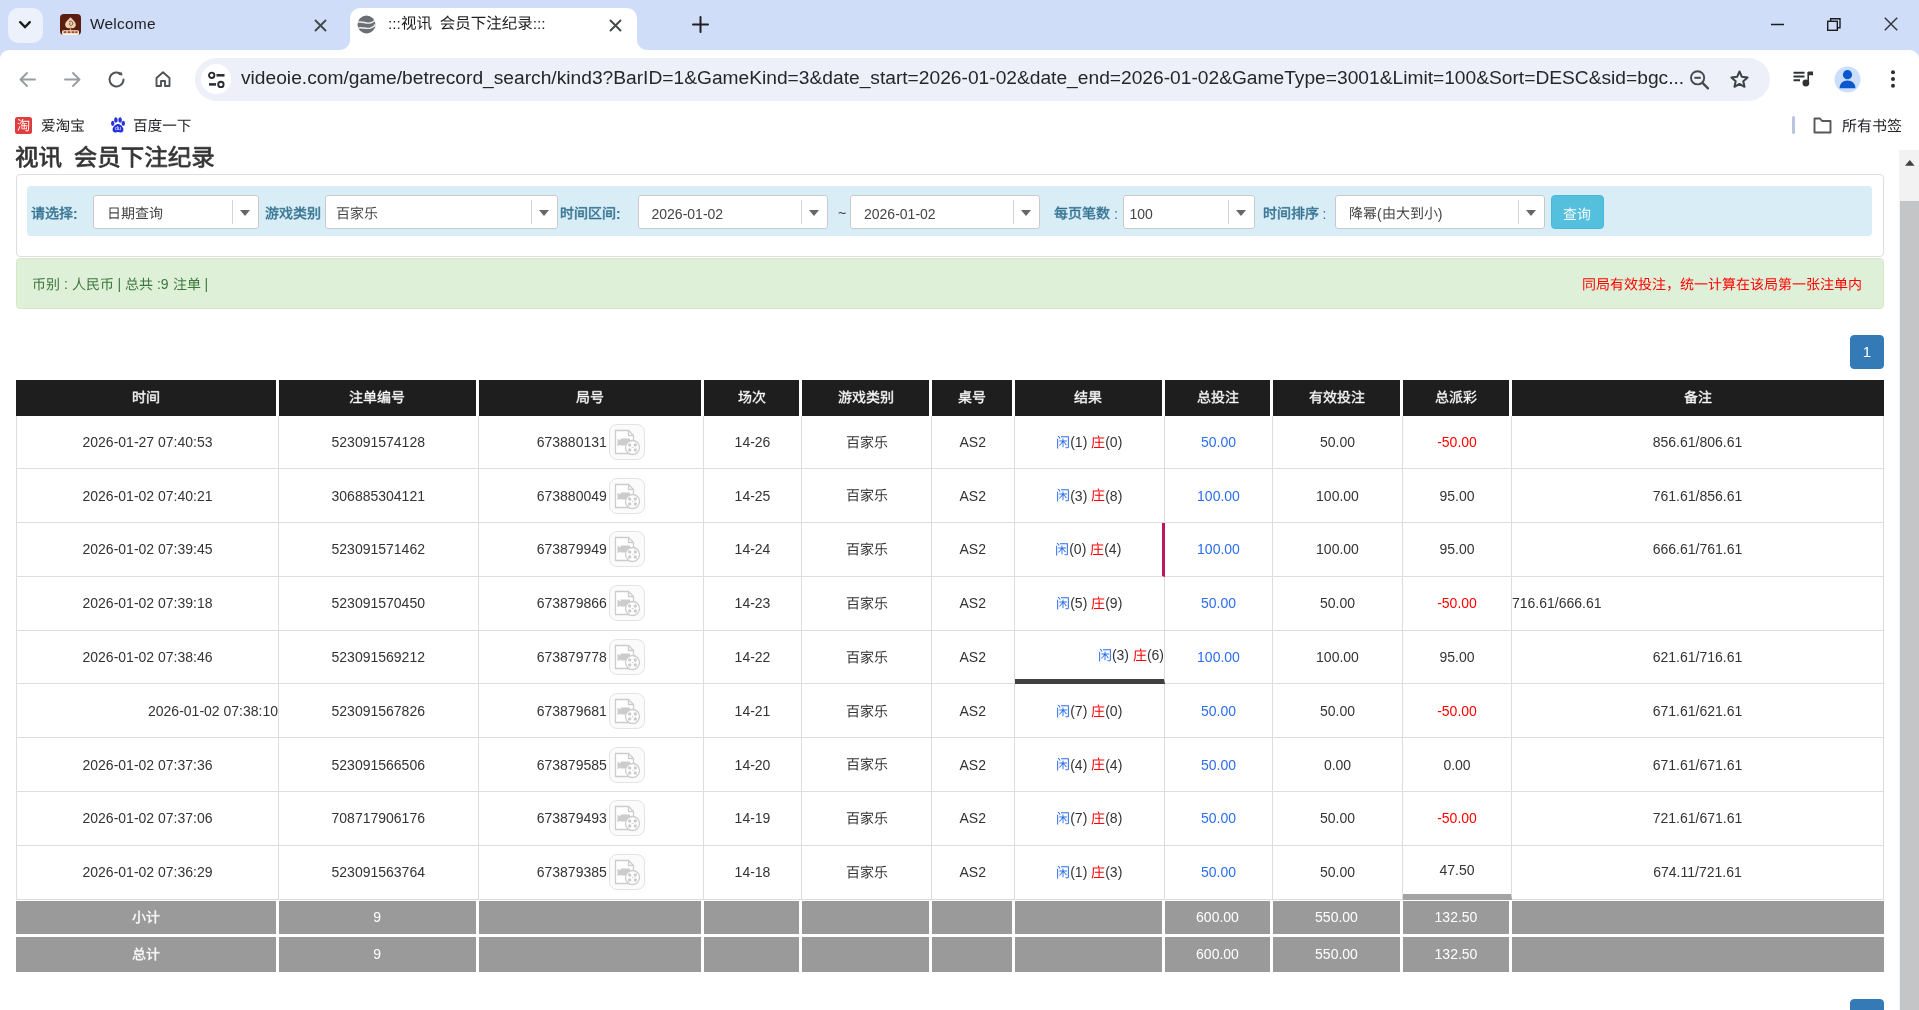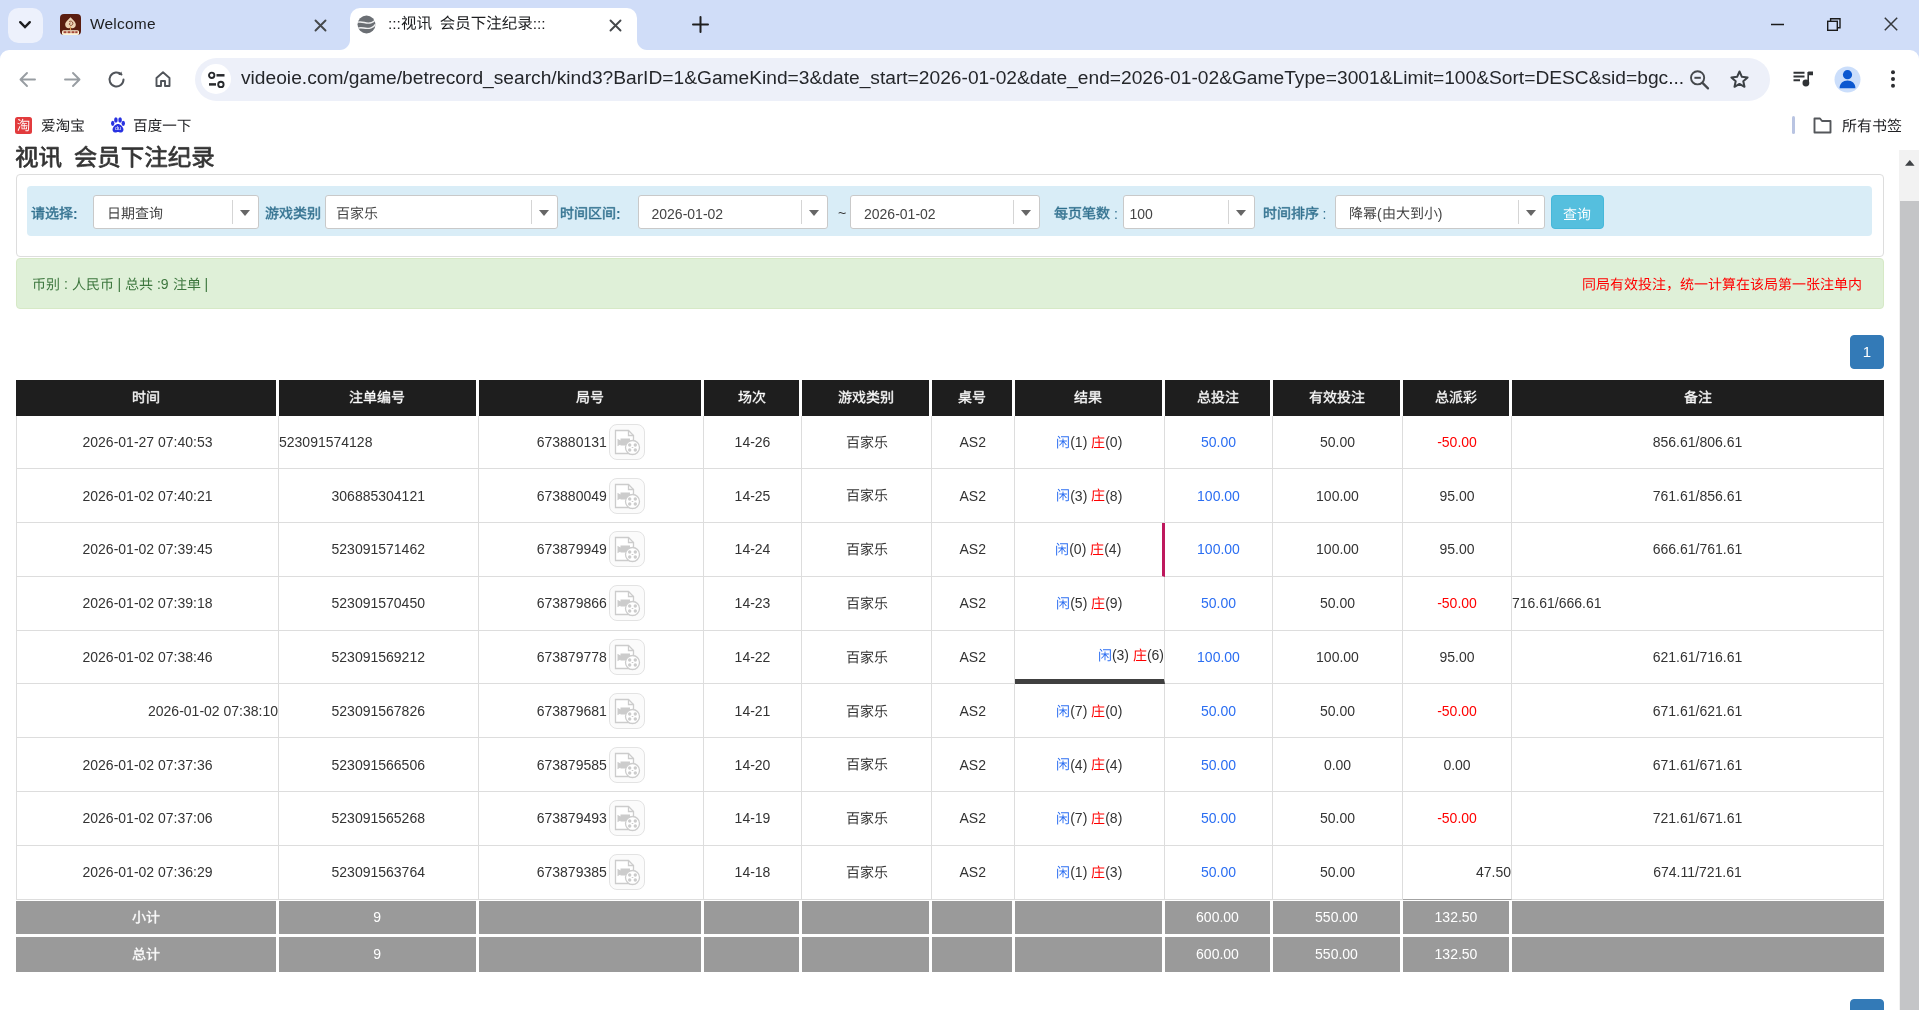--- a/index.html
+++ b/index.html
@@ -440,21 +440,21 @@
               <use href="#g6D3E" x="1000"></use>
               <use href="#g5F69" x="2000"></use>
             </svg></th>
           <th style="height:36px;background:#1e1e1e;color:#fff;font-weight:bold;text-align:center;vertical-align:middle"><svg class="ck b" width="28" height="14" viewBox="0 0 2000 1000">
               <use href="#g5907" x="0"></use>
               <use href="#g6CE8" x="1000"></use>
             </svg></th>
         </tr>
         <tr>
           <td style="height:53.8px;border-left:1px solid #ddd;border-right:1px solid #ddd;border-bottom:1px solid #ddd;text-align:center;vertical-align:middle">2026-01-27 07:40:53</td>
-          <td style="height:53.8px;border-right:1px solid #ddd;border-bottom:1px solid #ddd;vertical-align:middle">523091574128</td>
+          <td style="height:53.8px;border-right:1px solid #ddd;border-bottom:1px solid #ddd;text-align:center;vertical-align:middle">523091574128</td>
           <td style="height:53.8px;border-right:1px solid #ddd;border-bottom:1px solid #ddd;text-align:center;vertical-align:middle"><span style="vertical-align:middle">673880131</span><svg style="vertical-align:middle;margin-left:2px" width="36" height="36" viewBox="0 0 36 36">
               <rect x="0.5" y="0.5" width="35" height="35" rx="7.5" fill="#fbfbfb" stroke="#e3e3e3"></rect>
 <path d="M6.5 6.5 h13 l5 5 v18 h-18 Z" fill="#fff" stroke="#ccc" stroke-width="1.3"></path>
               <path d="M19.5 6.5 v5 h5" fill="none" stroke="#ccc" stroke-width="1.3"></path>
 <path d="M11.5 14.5 h9.5 v7 h-9.5 Z M11.5 16.5 l-3 -1.8 v7.6 l3 -1.8 Z" fill="#ccc"></path>
 <circle cx="23.5" cy="23.5" r="7" fill="#fff" stroke="#ccc" stroke-width="1.3"></circle>
 <g fill="#ccc">
                 <circle cx="20.7" cy="21" r="1.7"></circle>
                 <circle cx="26.3" cy="21" r="1.7"></circle>
                 <circle cx="20.7" cy="26" r="1.7"></circle>
@@ -678,21 +678,21 @@
               </svg></span>(4) <span style="color:#ff0000"><svg class="ck" width="14" height="14" viewBox="0 0 1000 1000">
                 <use href="#g5E84" x="0"></use>
               </svg></span>(4)</td>
           <td style="height:53.8px;border-right:1px solid #ddd;border-bottom:1px solid #ddd;text-align:center;vertical-align:middle"><span style="color:#2b6ef2">50.00</span></td>
           <td style="height:53.8px;border-right:1px solid #ddd;border-bottom:1px solid #ddd;text-align:center;vertical-align:middle">0.00</td>
           <td style="height:53.8px;border-right:1px solid #ddd;border-bottom:1px solid #ddd;text-align:center;vertical-align:middle"><span style="color:#333">0.00</span></td>
           <td style="height:53.8px;border-right:1px solid #ddd;border-bottom:1px solid #ddd;text-align:center;vertical-align:middle">671.61/671.61</td>
         </tr>
         <tr>
           <td style="height:53.8px;border-left:1px solid #ddd;border-right:1px solid #ddd;border-bottom:1px solid #ddd;text-align:center;vertical-align:middle">2026-01-02 07:37:06</td>
-          <td style="height:53.8px;border-right:1px solid #ddd;border-bottom:1px solid #ddd;text-align:center;vertical-align:middle">523091565268</td>
+          <td style="height:53.8px;border-right:1px solid #ddd;border-bottom:1px solid #ddd;text-align:center;vertical-align:middle">708717906176</td>
           <td style="height:53.8px;border-right:1px solid #ddd;border-bottom:1px solid #ddd;text-align:center;vertical-align:middle"><span style="vertical-align:middle">673879493</span><svg style="vertical-align:middle;margin-left:2px" width="36" height="36" viewBox="0 0 36 36">
               <rect x="0.5" y="0.5" width="35" height="35" rx="7.5" fill="#fbfbfb" stroke="#e3e3e3"></rect>
 <path d="M6.5 6.5 h13 l5 5 v18 h-18 Z" fill="#fff" stroke="#ccc" stroke-width="1.3"></path>
               <path d="M19.5 6.5 v5 h5" fill="none" stroke="#ccc" stroke-width="1.3"></path>
 <path d="M11.5 14.5 h9.5 v7 h-9.5 Z M11.5 16.5 l-3 -1.8 v7.6 l3 -1.8 Z" fill="#ccc"></path>
 <circle cx="23.5" cy="23.5" r="7" fill="#fff" stroke="#ccc" stroke-width="1.3"></circle>
 <g fill="#ccc">
                 <circle cx="20.7" cy="21" r="1.7"></circle>
                 <circle cx="26.3" cy="21" r="1.7"></circle>
                 <circle cx="20.7" cy="26" r="1.7"></circle>
@@ -741,21 +741,21 @@
               <use href="#g4E50" x="2000"></use>
             </svg></td>
           <td style="height:53.8px;border-right:1px solid #ddd;border-bottom:1px solid #ddd;text-align:center;vertical-align:middle">AS2</td>
           <td style="height:53.8px;border-right:1px solid #ddd;border-bottom:1px solid #ddd;text-align:center;vertical-align:middle"><span style="color:#2b6ef2"><svg class="ck" width="14" height="14" viewBox="0 0 1000 1000">
                 <use href="#g95F2" x="0"></use>
               </svg></span>(1) <span style="color:#ff0000"><svg class="ck" width="14" height="14" viewBox="0 0 1000 1000">
                 <use href="#g5E84" x="0"></use>
               </svg></span>(3)</td>
           <td style="height:53.8px;border-right:1px solid #ddd;border-bottom:1px solid #ddd;text-align:center;vertical-align:middle"><span style="color:#2b6ef2">50.00</span></td>
           <td style="height:53.8px;border-right:1px solid #ddd;border-bottom:1px solid #ddd;text-align:center;vertical-align:middle">50.00</td>
-          <td style="height:53.8px;border-right:1px solid #ddd;border-bottom:1px solid #a3a3a3;text-align:right;vertical-align:middle"><span style="color:#333">47.50</span></td>
+          <td style="height:53.8px;border-right:1px solid #ddd;border-bottom:6px solid #a3a3a3;text-align:center;vertical-align:middle"><span style="color:#333">47.50</span></td>
           <td style="height:53.8px;border-right:1px solid #ddd;border-bottom:1px solid #ddd;text-align:center;vertical-align:middle">674.11/721.61</td>
         </tr>
         <tr>
           <td style="height:37px;background:#9a9a9a;color:#fff;border-right:3px solid #fff;border-bottom:3px solid #fff;border-top:1px solid #fff;text-align:center;vertical-align:middle"><svg class="ck b" width="28" height="14" viewBox="0 0 2000 1000">
               <use href="#g5C0F" x="0"></use>
               <use href="#g8BA1" x="1000"></use>
             </svg></td>
           <td style="height:37px;background:#9a9a9a;color:#fff;border-right:3px solid #fff;border-bottom:3px solid #fff;border-top:1px solid #fff;text-align:center;vertical-align:middle">9</td>
           <td style="height:37px;background:#9a9a9a;color:#fff;border-right:3px solid #fff;border-bottom:3px solid #fff;border-top:1px solid #fff;text-align:center;vertical-align:middle"></td>
           <td style="height:37px;background:#9a9a9a;color:#fff;border-right:3px solid #fff;border-bottom:3px solid #fff;border-top:1px solid #fff;text-align:center;vertical-align:middle"></td>

